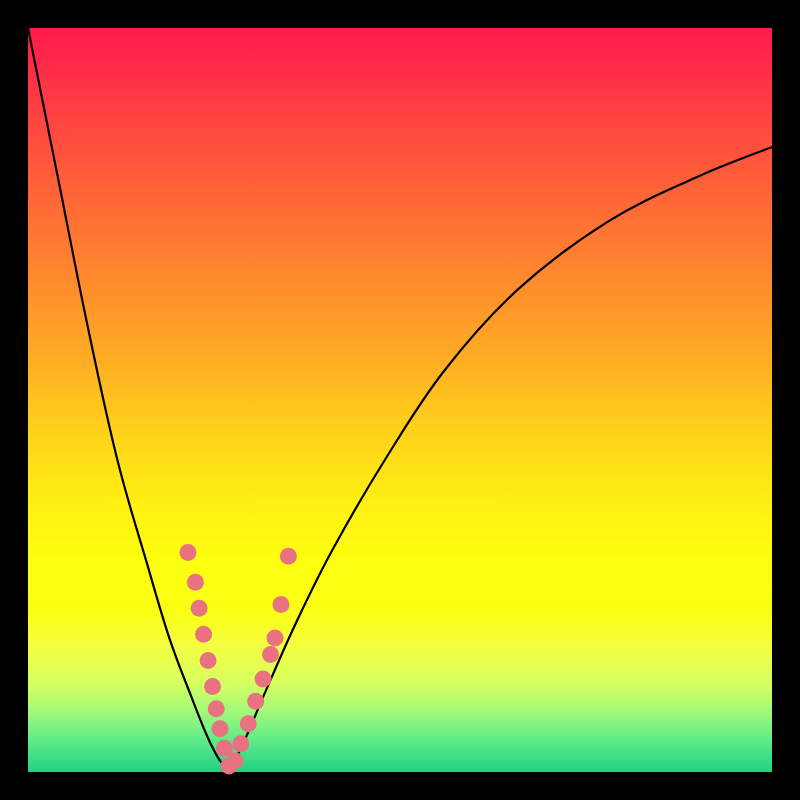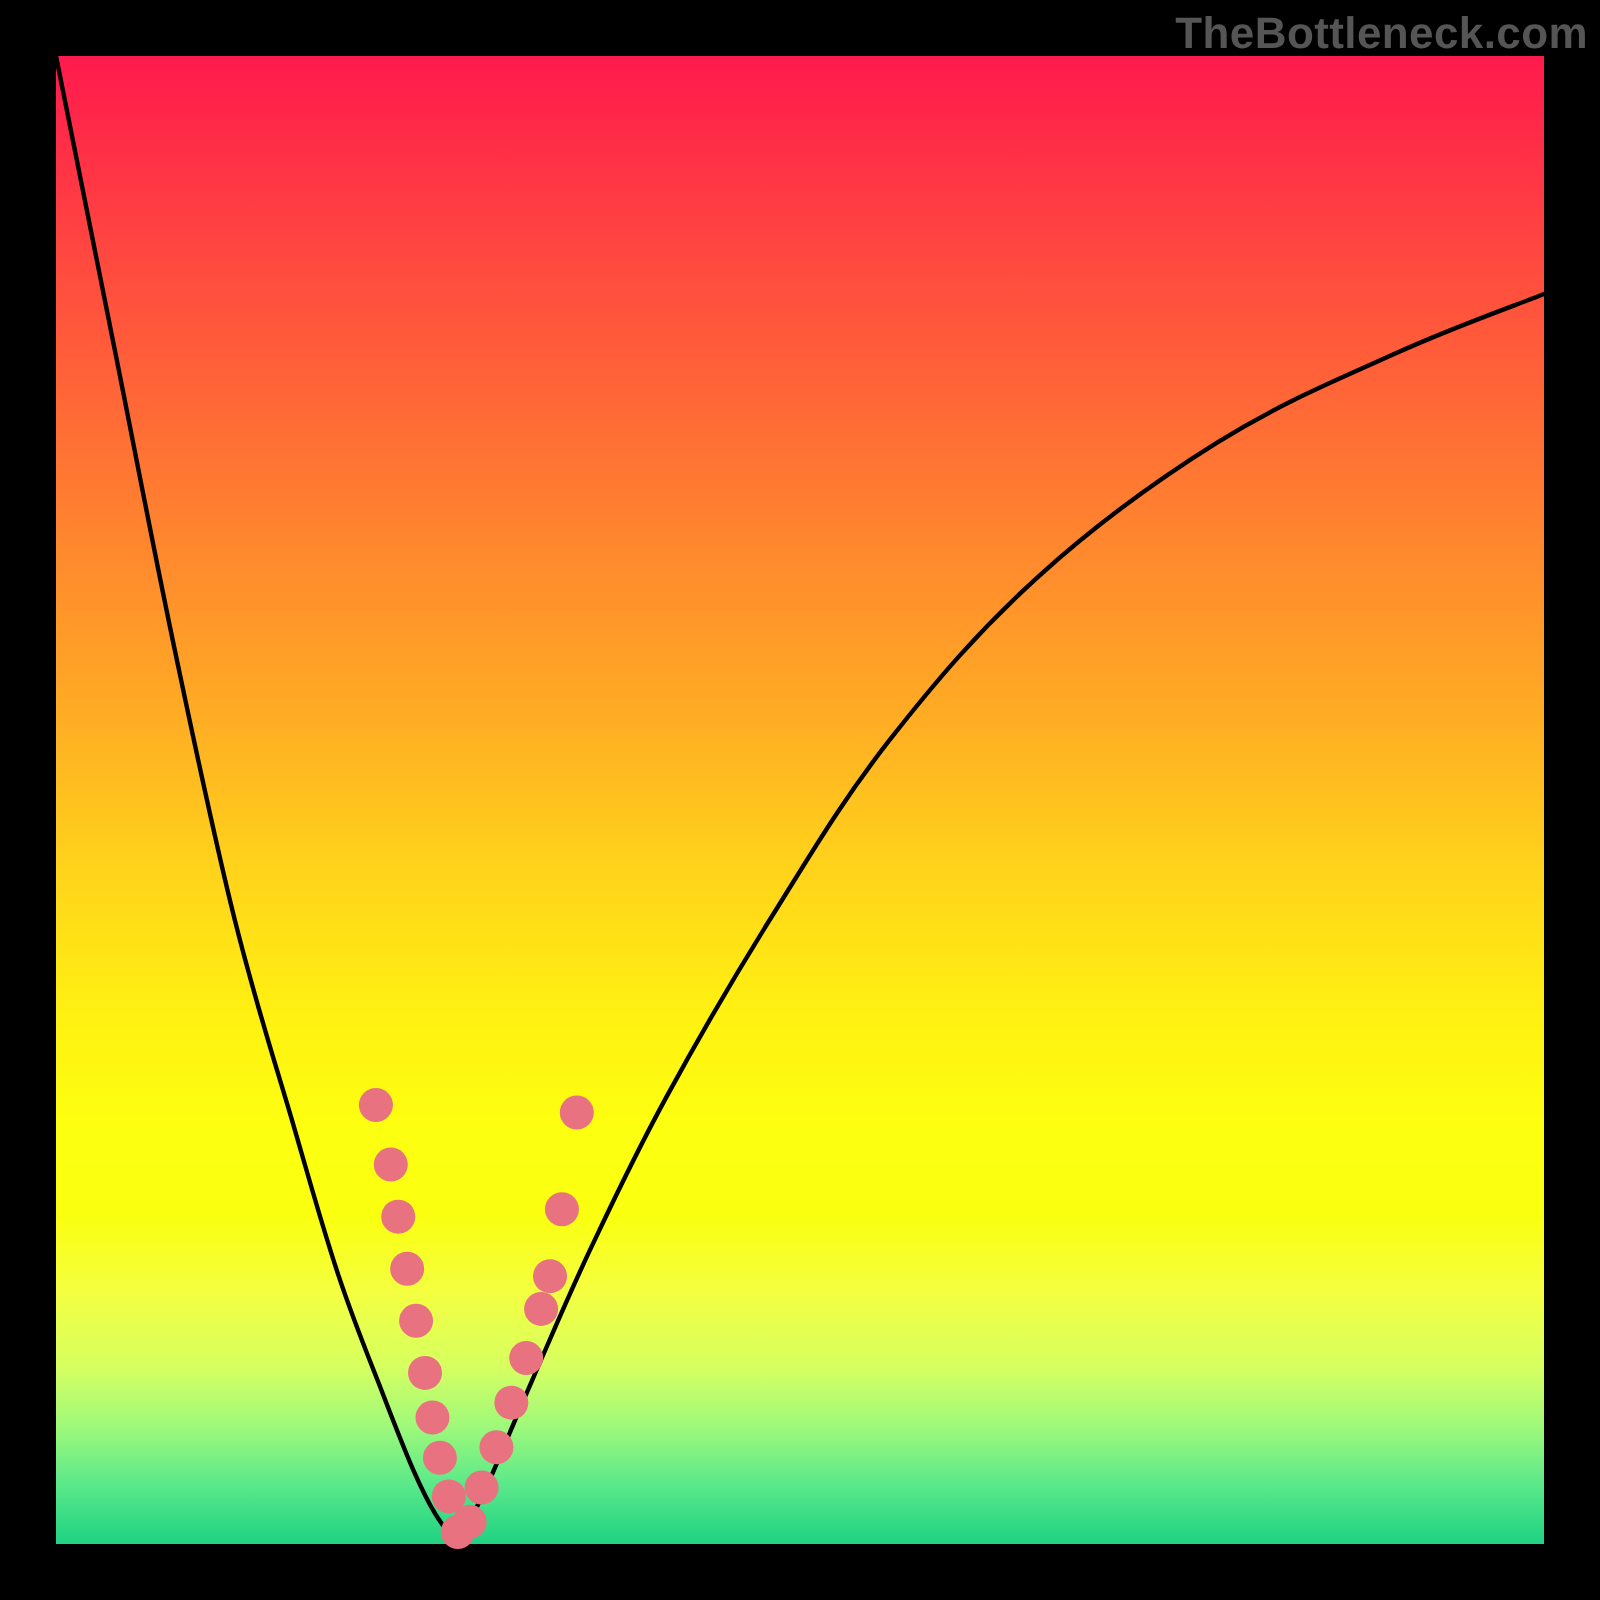--- a/index.html
+++ b/index.html
@@ -100,14 +100,13 @@
           <circle cx="227.664" cy="673.3199999999999" r="8.5" class="dot"></circle>
           <circle cx="235.104" cy="651" r="8.5" class="dot"></circle>
           <circle cx="242.544" cy="626.448" r="8.5" class="dot"></circle>
           <circle cx="247.008" cy="610.08" r="8.5" class="dot"></circle>
           <circle cx="252.96" cy="576.6" r="8.5" class="dot"></circle>
           <circle cx="260.4" cy="528.24" r="8.5" class="dot"></circle>
         </g>
     </svg>
 
   </div>
-  <div class="watermark">TheBottleneck.com</div>
 </div>
 
 </body></html>

